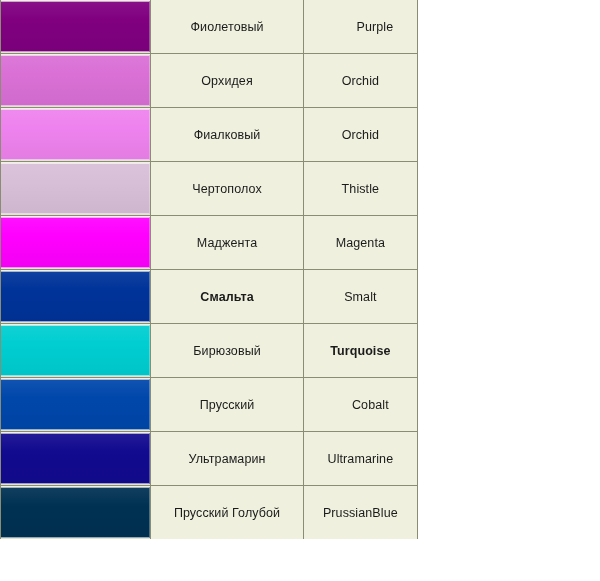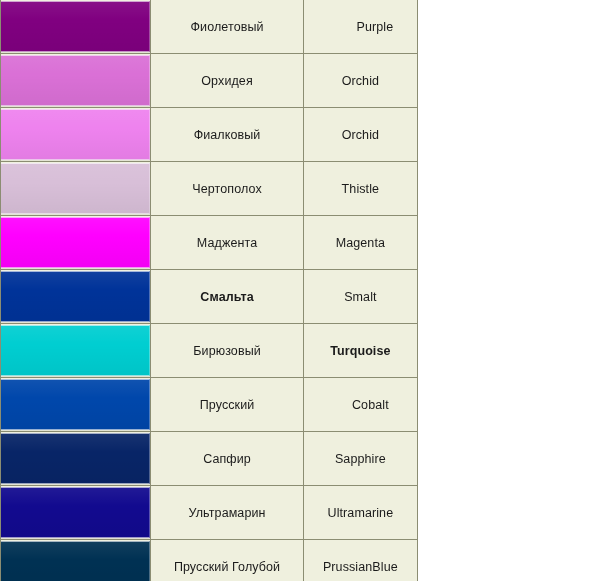--- a/index.html
+++ b/index.html
@@ -138,27 +138,20 @@
       </tr>
       <tr>
         <td class="swatch-cell" style="border-color: rgb(139, 141, 114);">
           <span class="swatch" style="background-color: rgb(0, 71, 171);"></span>
         </td>
         <td class="label-cell label-ru" style="border-color: rgb(139, 141, 114);">Прусский</td>
         <td class="label-cell label-en" style="border-color: rgb(139, 141, 114); padding-left: 20px;">Cobalt</td>
       </tr>
       <tr>
         <td class="swatch-cell" style="border-color: rgb(139, 141, 114);">
-          <span class="swatch" style="background-color: rgb(8, 37, 103);"></span>
-        </td>
-        <td class="label-cell label-ru" style="border-color: rgb(139, 141, 114);">Сапфир</td>
-        <td class="label-cell label-en" style="border-color: rgb(139, 141, 114);">Sapphire</td>
-      </tr>
-      <tr>
-        <td class="swatch-cell" style="border-color: rgb(139, 141, 114);">
           <span class="swatch" style="background-color: rgb(18, 10, 143);"></span>
         </td>
         <td class="label-cell label-ru" style="border-color: rgb(139, 141, 114);">Ультрамарин</td>
         <td class="label-cell label-en" style="border-color: rgb(139, 141, 114);">Ultramarine</td>
       </tr>
       <tr>
         <td class="swatch-cell" style="border-color: rgb(139, 141, 114);">
           <span class="swatch" style="background-color: rgb(0, 49, 83);"></span>
         </td>
         <td class="label-cell label-ru" style="border-color: rgb(139, 141, 114);">Прусский Голубой</td>

